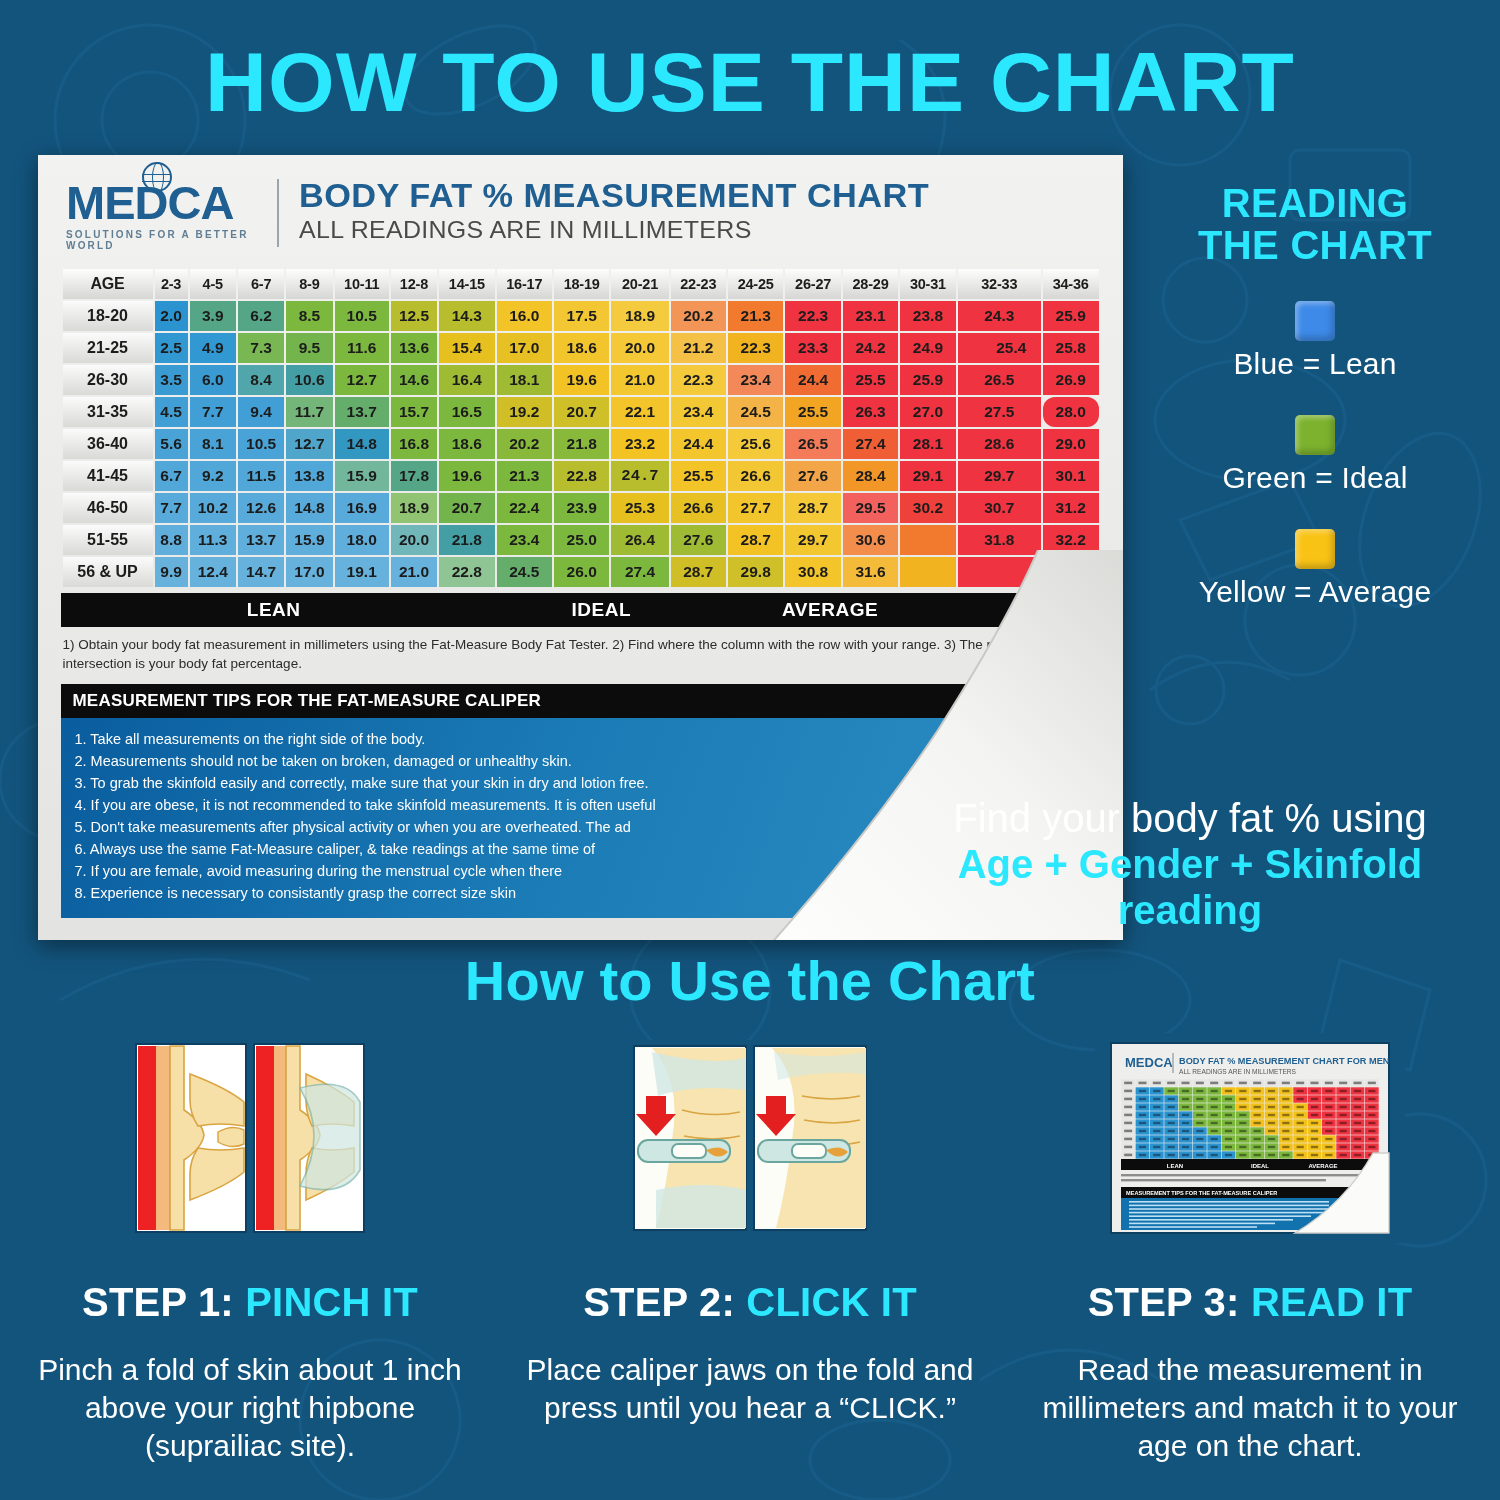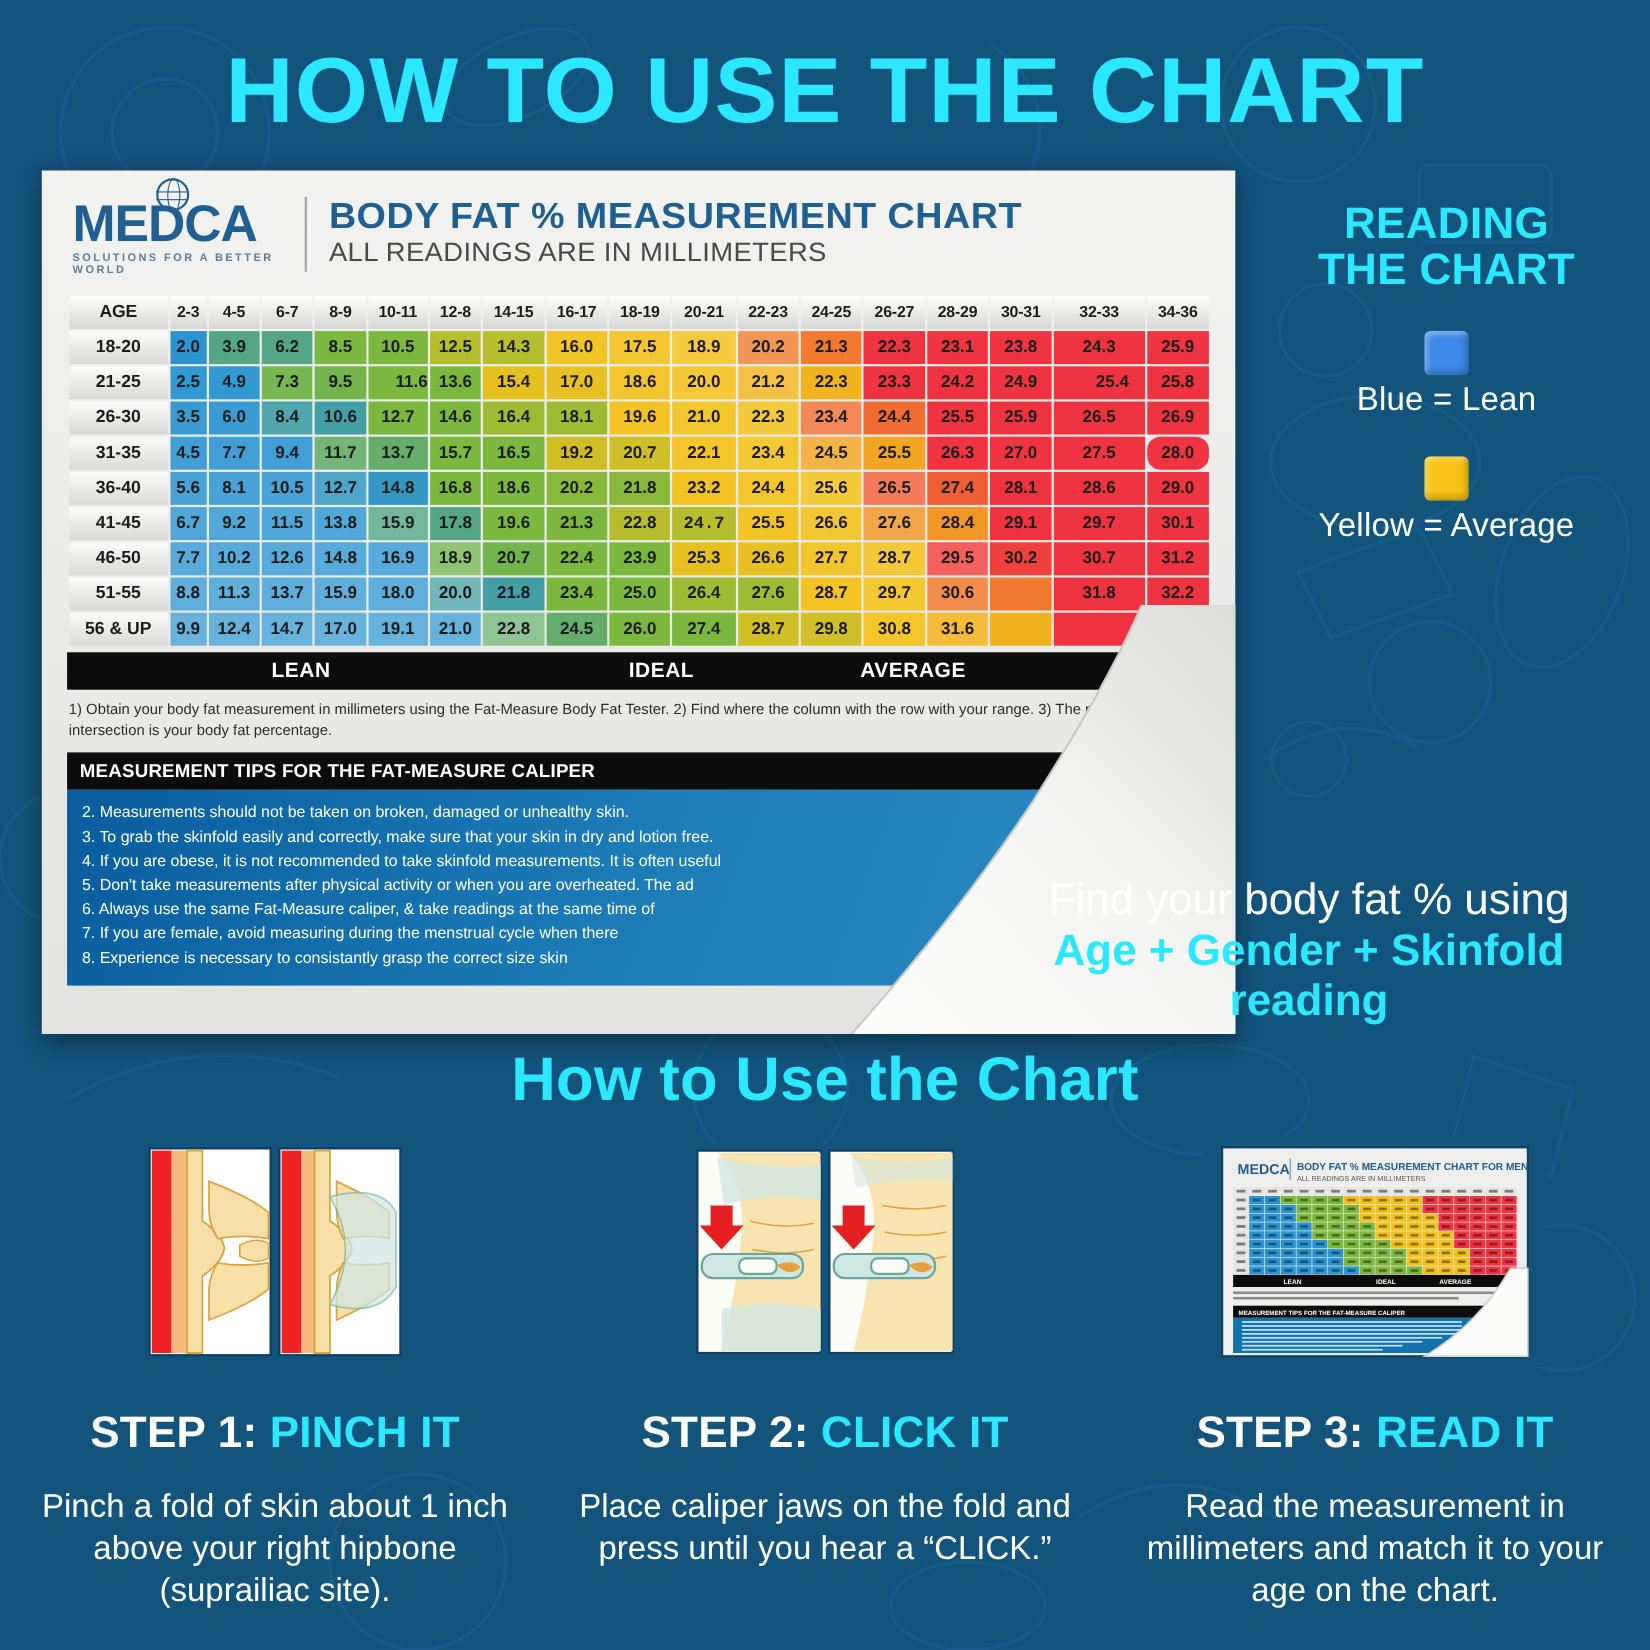--- a/index.html
+++ b/index.html
@@ -247,21 +247,21 @@
             <td class="v" style="background: rgb(239, 51, 64);"><span>23.8</span></td>
             <td class="v" style="background: rgb(239, 51, 64);"><span>24.3</span></td>
             <td class="v" style="background: rgb(239, 51, 64);"><span>25.9</span></td>
           </tr>
           <tr>
             <td class="agecell">21-25</td>
             <td class="v" style="background: rgb(50, 152, 210);"><span>2.5</span></td>
             <td class="v" style="background: rgb(50, 152, 210);"><span>4.9</span></td>
             <td class="v" style="background: rgb(121, 183, 83);"><span>7.3</span></td>
             <td class="v" style="background: rgb(116, 180, 77);"><span>9.5</span></td>
-            <td class="v" style="background: rgb(124, 184, 62); text-align: right;"><span>11.6</span></td>
+            <td class="v" style="background: rgb(124, 184, 62);"><span>11.6</span></td>
             <td class="v" style="background: rgb(124, 184, 62);"><span>13.6</span></td>
             <td class="v" style="background: rgb(230, 192, 31);"><span>15.4</span></td>
             <td class="v" style="background: rgb(231, 193, 35);"><span>17.0</span></td>
             <td class="v" style="background: rgb(243, 197, 44);"><span>18.6</span></td>
             <td class="v" style="background: rgb(244, 200, 55);"><span>20.0</span></td>
             <td class="v" style="background: rgb(244, 192, 70);"><span>21.2</span></td>
             <td class="v" style="background: rgb(242, 179, 32);"><span>22.3</span></td>
             <td class="v" style="background: rgb(239, 51, 64);"><span>23.3</span></td>
             <td class="v" style="background: rgb(239, 51, 64);"><span>24.2</span></td>
             <td class="v" style="background: rgb(239, 51, 64);"><span>24.9</span></td>
@@ -415,20 +415,21 @@
       <div class="cat-lean">LEAN</div>
       <div class="cat-ideal">IDEAL</div>
       <div class="cat-avg">AVERAGE</div>
     </div>
 
     <div id="instr">1)  Obtain your body fat measurement in millimeters using the Fat-Measure Body Fat Tester. 2) Find where the column with the row with your range. 3) The number at this intersection is your body fat percentage.</div>
 
     <div id="tips-head">MEASUREMENT TIPS FOR THE FAT-MEASURE CALIPER</div>
     <div id="tips-body">
       <ol id="tips-list">
+          <li>1. Take all measurements on the right side of the body.</li>
           <li>2. Measurements should not be taken on broken, damaged or unhealthy skin.</li>
           <li>3. To grab the skinfold easily and correctly, make sure that your skin in dry and lotion free.</li>
           <li>4. If you are obese, it is not recommended to take skinfold measurements. It is often useful</li>
           <li>5. Don't take measurements after physical activity or when you are overheated. The ad</li>
           <li>6. Always use the same Fat-Measure caliper, &amp; take readings at the same time of</li>
           <li>7. If you are female, avoid measuring during the menstrual cycle when there</li>
           <li>8. Experience is necessary to consistantly grasp the correct size skin</li>
         </ol>
     </div>
 
@@ -447,20 +448,24 @@
 
   <div id="legend">
     <div id="legend-title">
       <div>READING</div>
       <div>THE CHART</div>
     </div>
     <div id="legend-items">
         <div class="legend-item">
           <div class="swatch" style="background: rgb(61, 138, 232);"></div>
           <div class="legend-label">Blue = Lean</div>
+        </div>
+        <div class="legend-item">
+          <div class="swatch" style="background: rgb(124, 178, 46);"></div>
+          <div class="legend-label">Green = Ideal</div>
         </div>
         <div class="legend-item">
           <div class="swatch" style="background: rgb(249, 195, 22);"></div>
           <div class="legend-label">Yellow = Average</div>
         </div>
       </div>
   </div>
 
   <div id="findbox">
     <div id="find-l1">Find your body fat % using</div>

